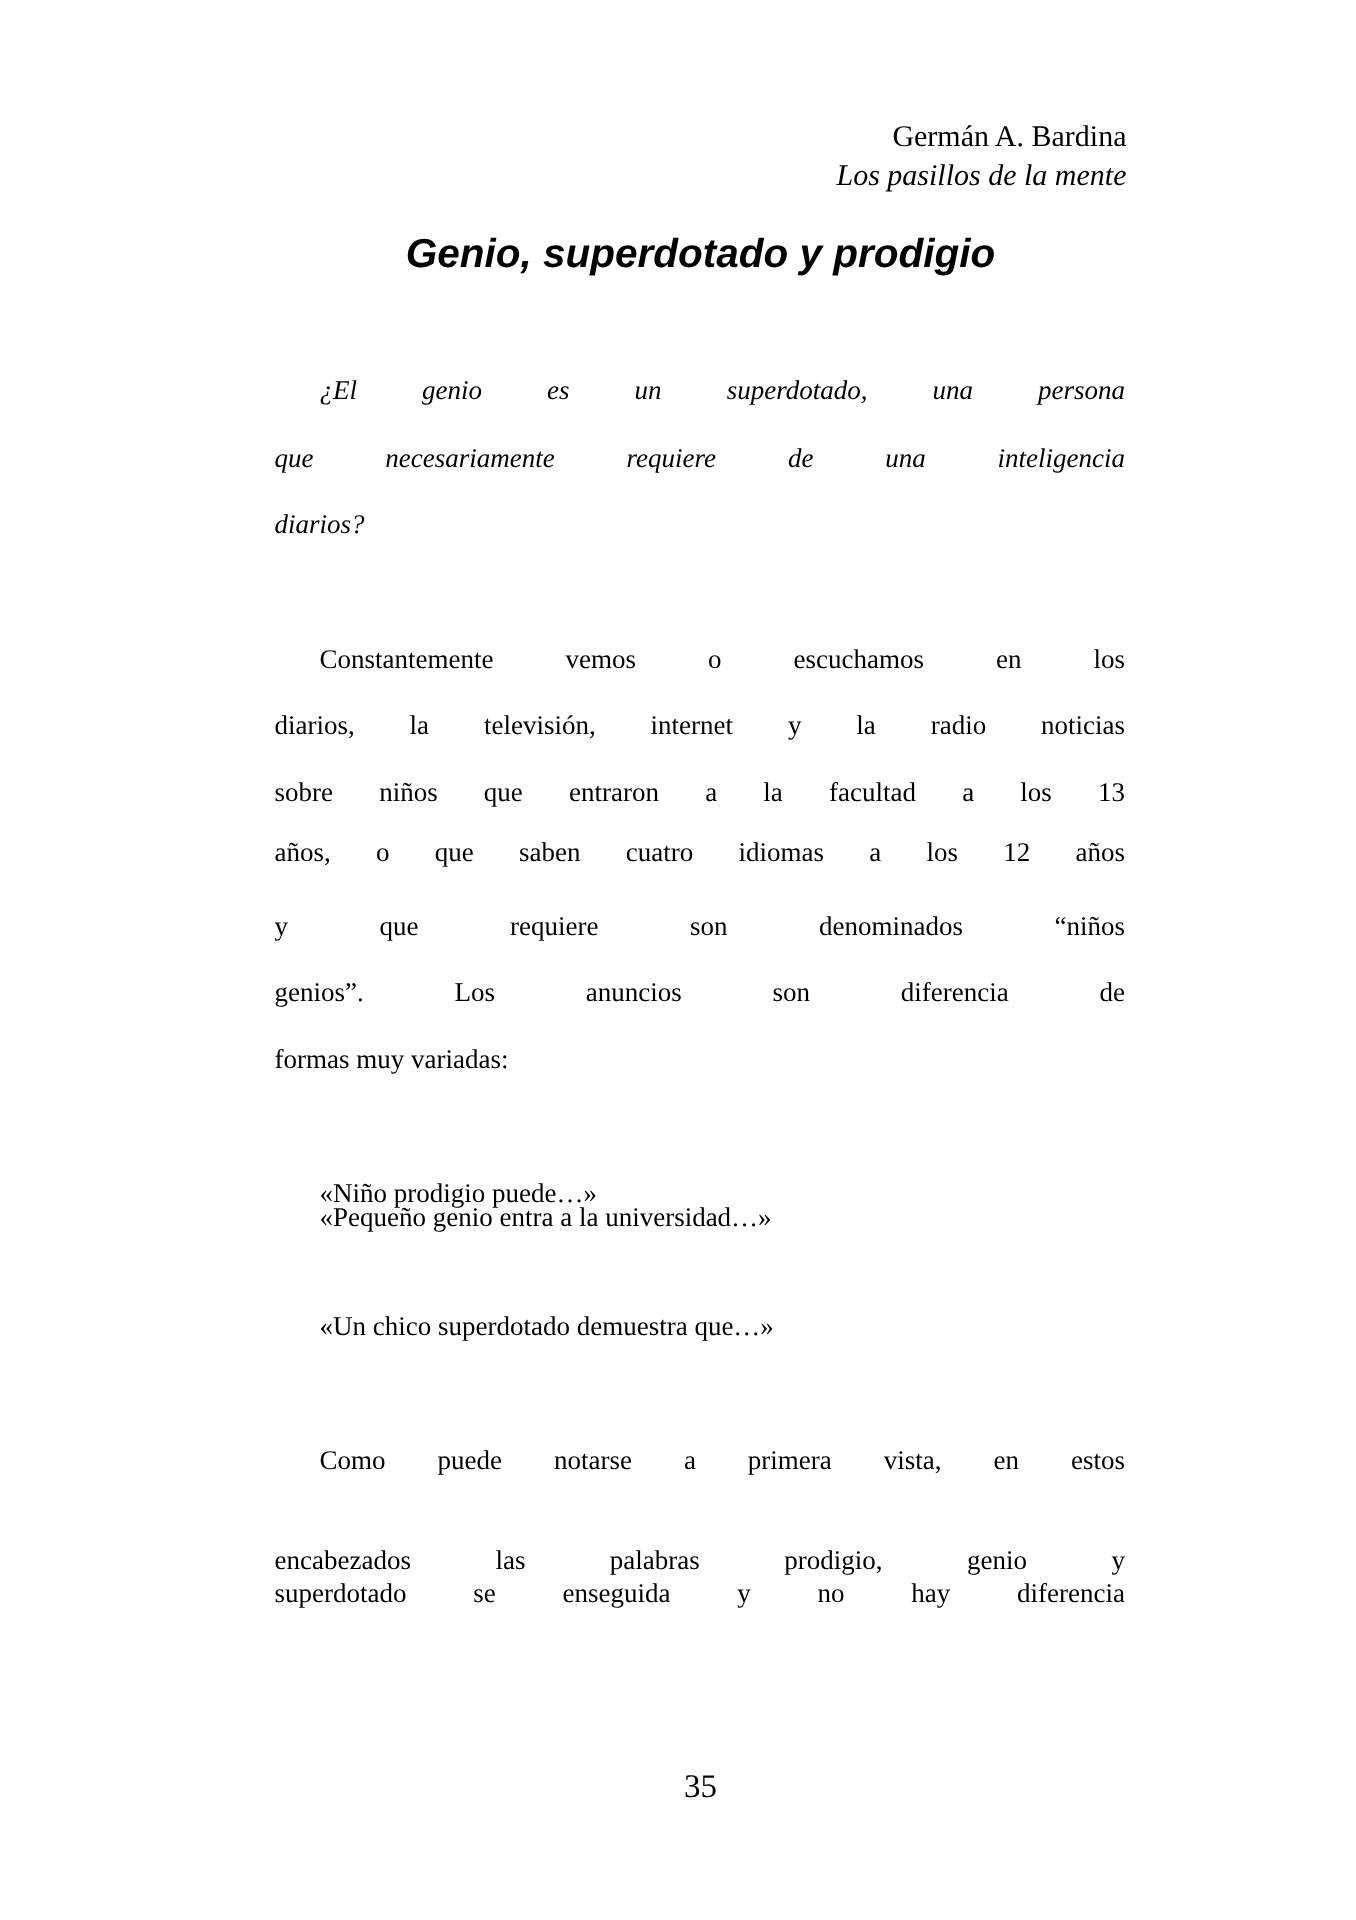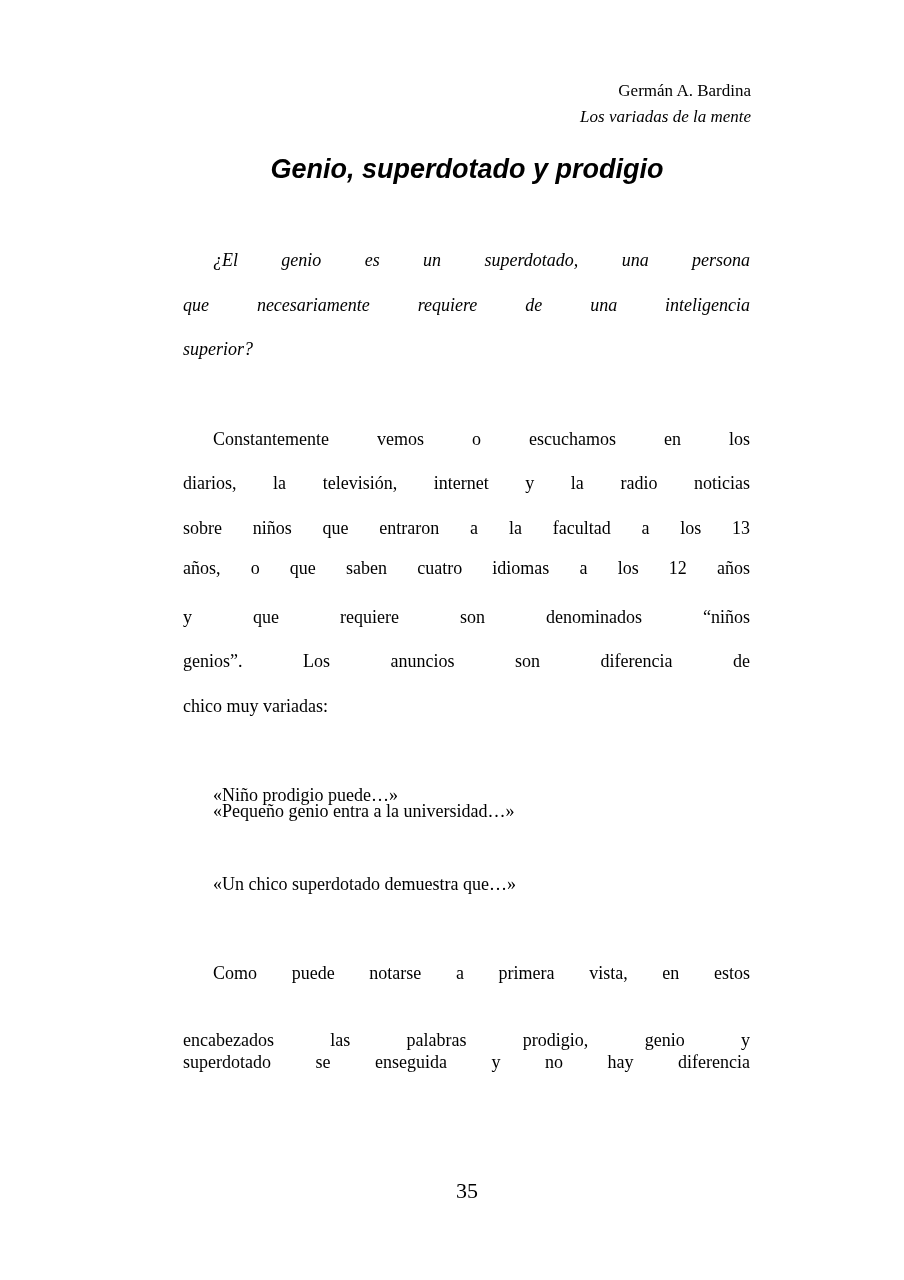--- a/index.html
+++ b/index.html
@@ -1,49 +1,49 @@
 <!DOCTYPE html>
 <html><head>
 <meta charset="utf-8">
 <style>
   html, body { margin:0; padding:0; background:#ffffff; }
   body { width:904px; height:1280px; position:relative; overflow:hidden; color:#000; }
-  .header { position:absolute; right:153px; top:78px; text-align:right; font-family:"Liberation Serif", serif; font-size:17px; line-height:26px; }
+  .header { position:absolute; right:153px; top:78px; text-align:right; font-family:"Liberation Serif", serif; font-size:20px; line-height:26px; }
   .header .book { font-style:italic; }
   .title { position:absolute; left:0; width:934px; top:152px; text-align:center; font-family:"Liberation Sans", sans-serif; font-weight:bold; font-style:italic; font-size:27px; line-height:34px; }
   .line { position:absolute; left:183px; width:567px; font-family:Liberation Serif, serif; font-size:18px; line-height:30px; white-space:nowrap; text-align:justify; text-align-last:justify; }
   .line.indent { left:213px; width:537px; }
   .line.last { text-align-last:left; }
   .line.ital { font-style:italic; }
   .pagenum { position:absolute; left:0; width:934px; top:1177px; text-align:center; font-family:"Liberation Serif", serif; font-size:22px; line-height:28px; }
 </style>
 </head>
 <body>
 
 <div class="header">
   <div>Germán A. Bardina</div>
-  <div class="book">Los variadas de la mente</div>
+  <div class="book">Los pasillos de la mente</div>
 </div>
 
 <div class="title">Genio, superdotado y prodigio</div>
 
 <div>
   <div class="line ital indent" style="top:245px">¿El genio es un superdotado, una persona</div>
   <div class="line ital" style="top:290px">que necesariamente requiere de una inteligencia</div>
-  <div class="line ital last" style="top:334px">superior?</div>
+  <div class="line ital last" style="top:334px">diarios?</div>
 </div>
 
 <div>
   <div class="line indent" style="top:424px">Constantemente vemos o escuchamos en los</div>
   <div class="line" style="top:468px">diarios, la televisión, internet y la radio noticias</div>
   <div class="line" style="top:513px">sobre niños que entraron a la facultad a los 13</div>
   <div class="line" style="top:553px">años, o que saben cuatro idiomas a los 12 años</div>
   <div class="line" style="top:602px">y que requiere son denominados “niños</div>
   <div class="line" style="top:646px">genios”. Los anuncios son diferencia de</div>
-  <div class="line last" style="top:691px">chico muy variadas:</div>
+  <div class="line last" style="top:691px">formas muy variadas:</div>
 </div>
 
 <div>
   <div class="line indent last" style="top:780px">«Niño prodigio puede…»</div>
   <div class="line indent last" style="top:796px">«Pequeño genio entra a la universidad…»</div>
   <div class="line indent last" style="top:869px">«Un chico superdotado demuestra que…»</div>
 </div>
 
 <div>
   <div class="line indent" style="top:958px">Como puede notarse a primera vista, en estos</div>

